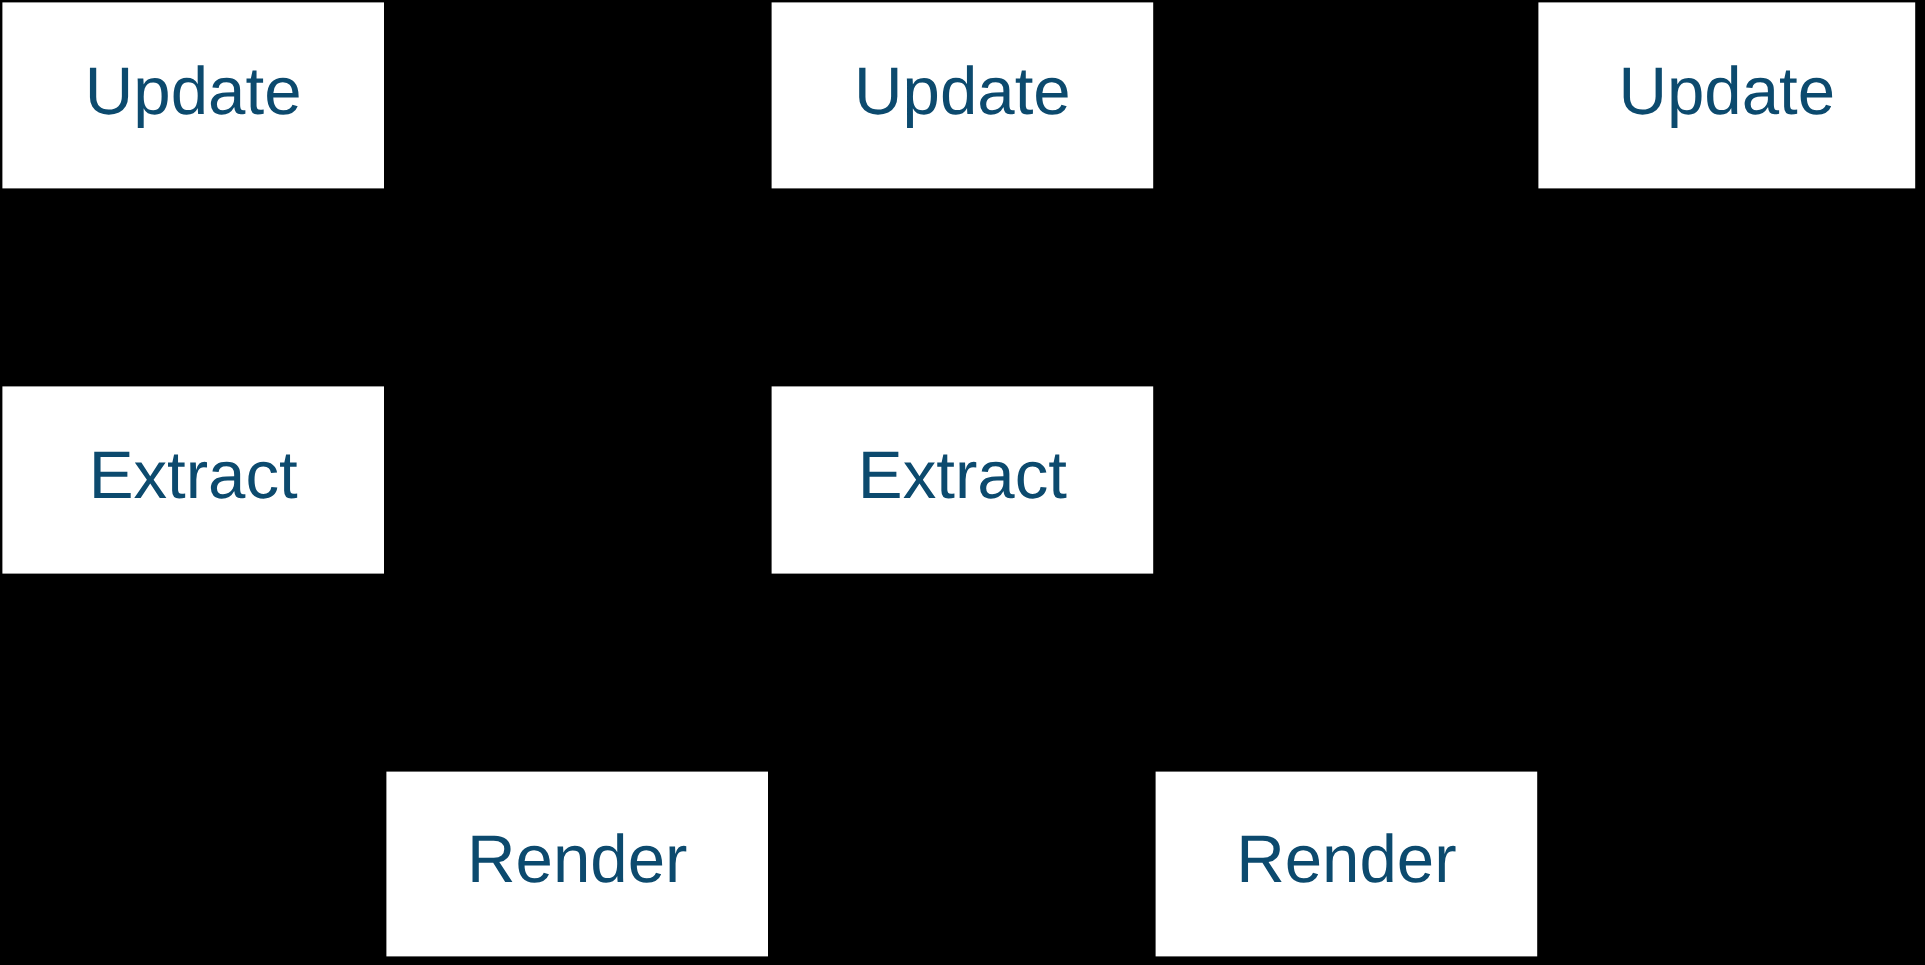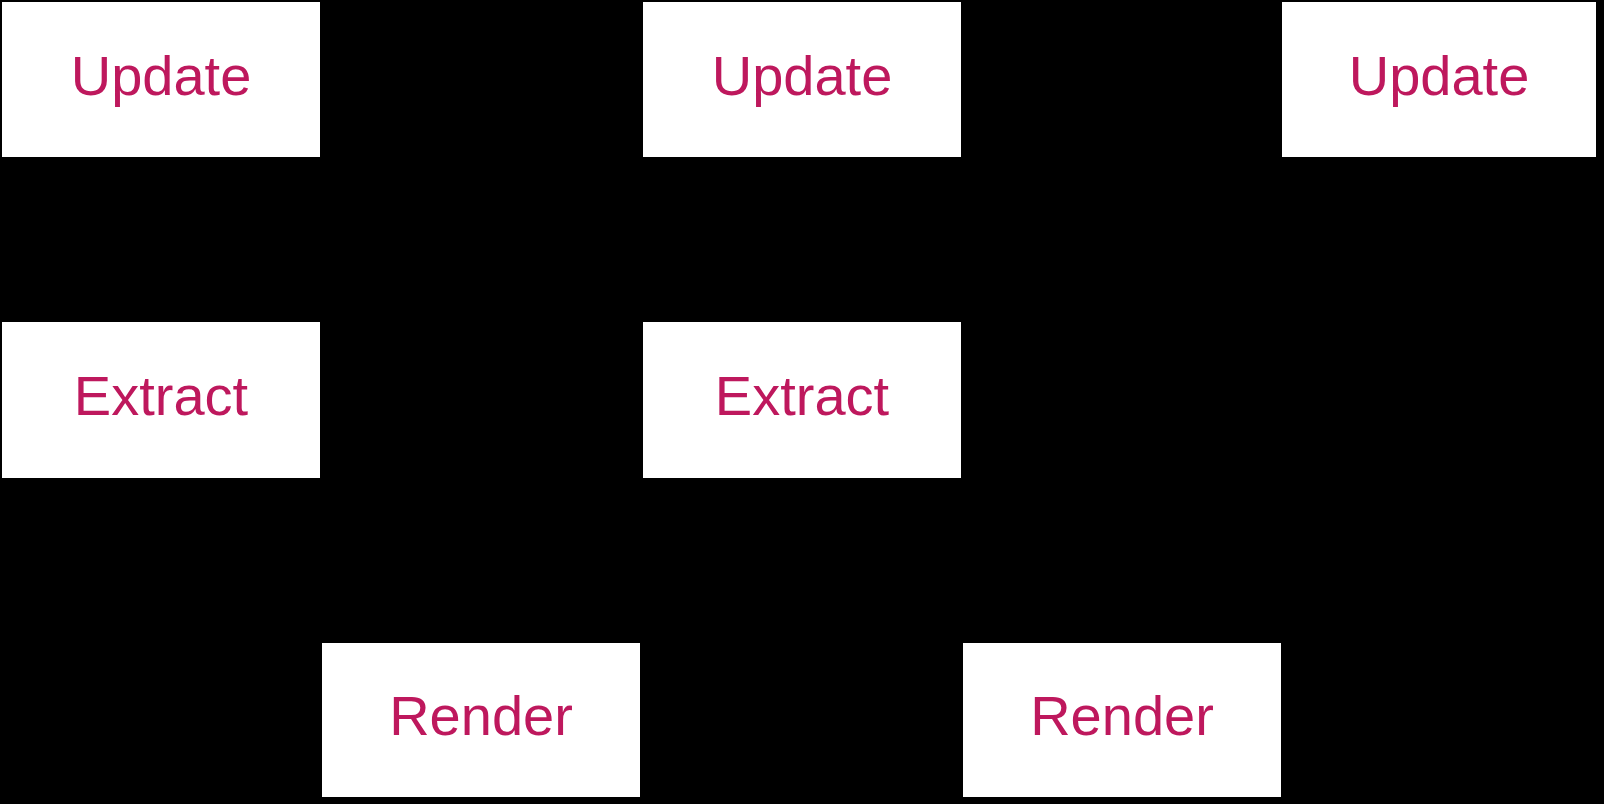--- a/index.html
+++ b/index.html
@@ -26,21 +26,21 @@
     align-items: center;
     justify-content: center;
     box-sizing: border-box;
     overflow: hidden;
   }
   .node-label {
     font-family: "Liberation Sans", sans-serif;
     font-size: 56px;
     font-weight: 400;
     line-height: 1;
-    color: #be185d;
+    color: #0c4a6e;
     letter-spacing: 0px;
     white-space: nowrap;
     display: block;
     position: relative;
     top: -4px;
   }
   
   .n-update-1 { left: 2px;    top: 2px;   width: 318px; height: 155px; }
   .n-update-2 { left: 643px;  top: 2px;   width: 318px; height: 155px; }
   .n-update-3 { left: 1282px; top: 2px;   width: 314px; height: 155px; }

